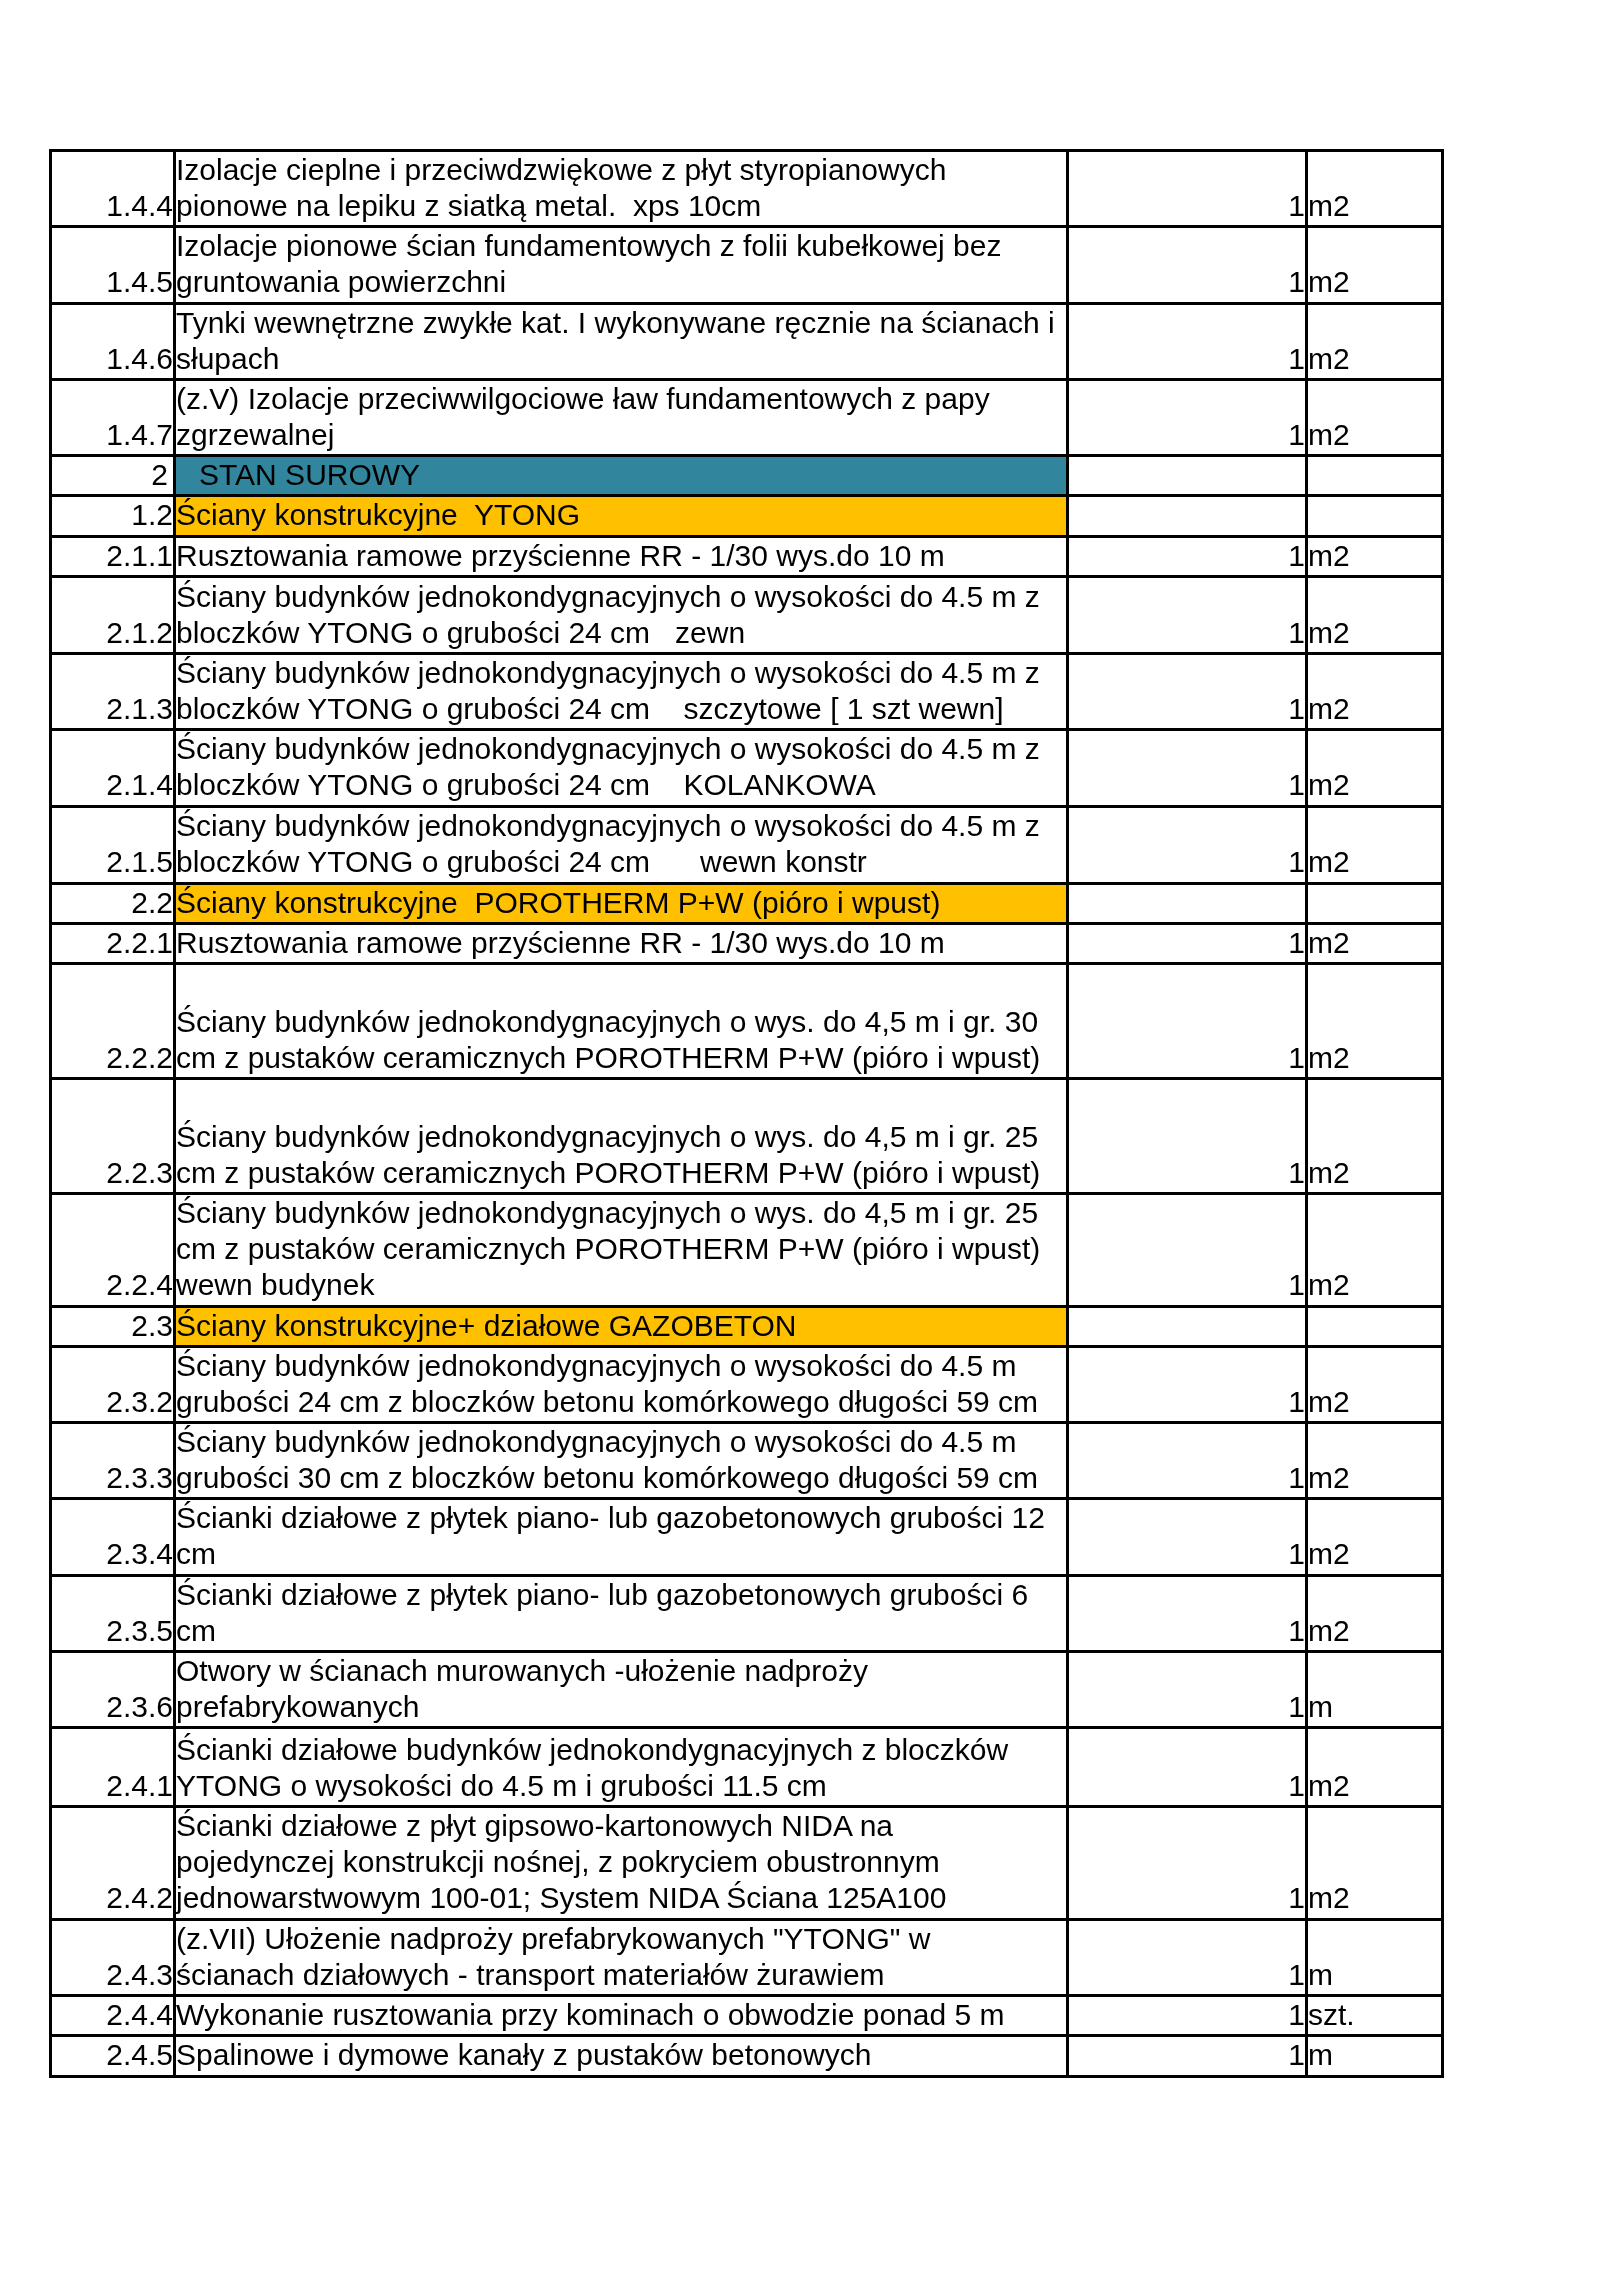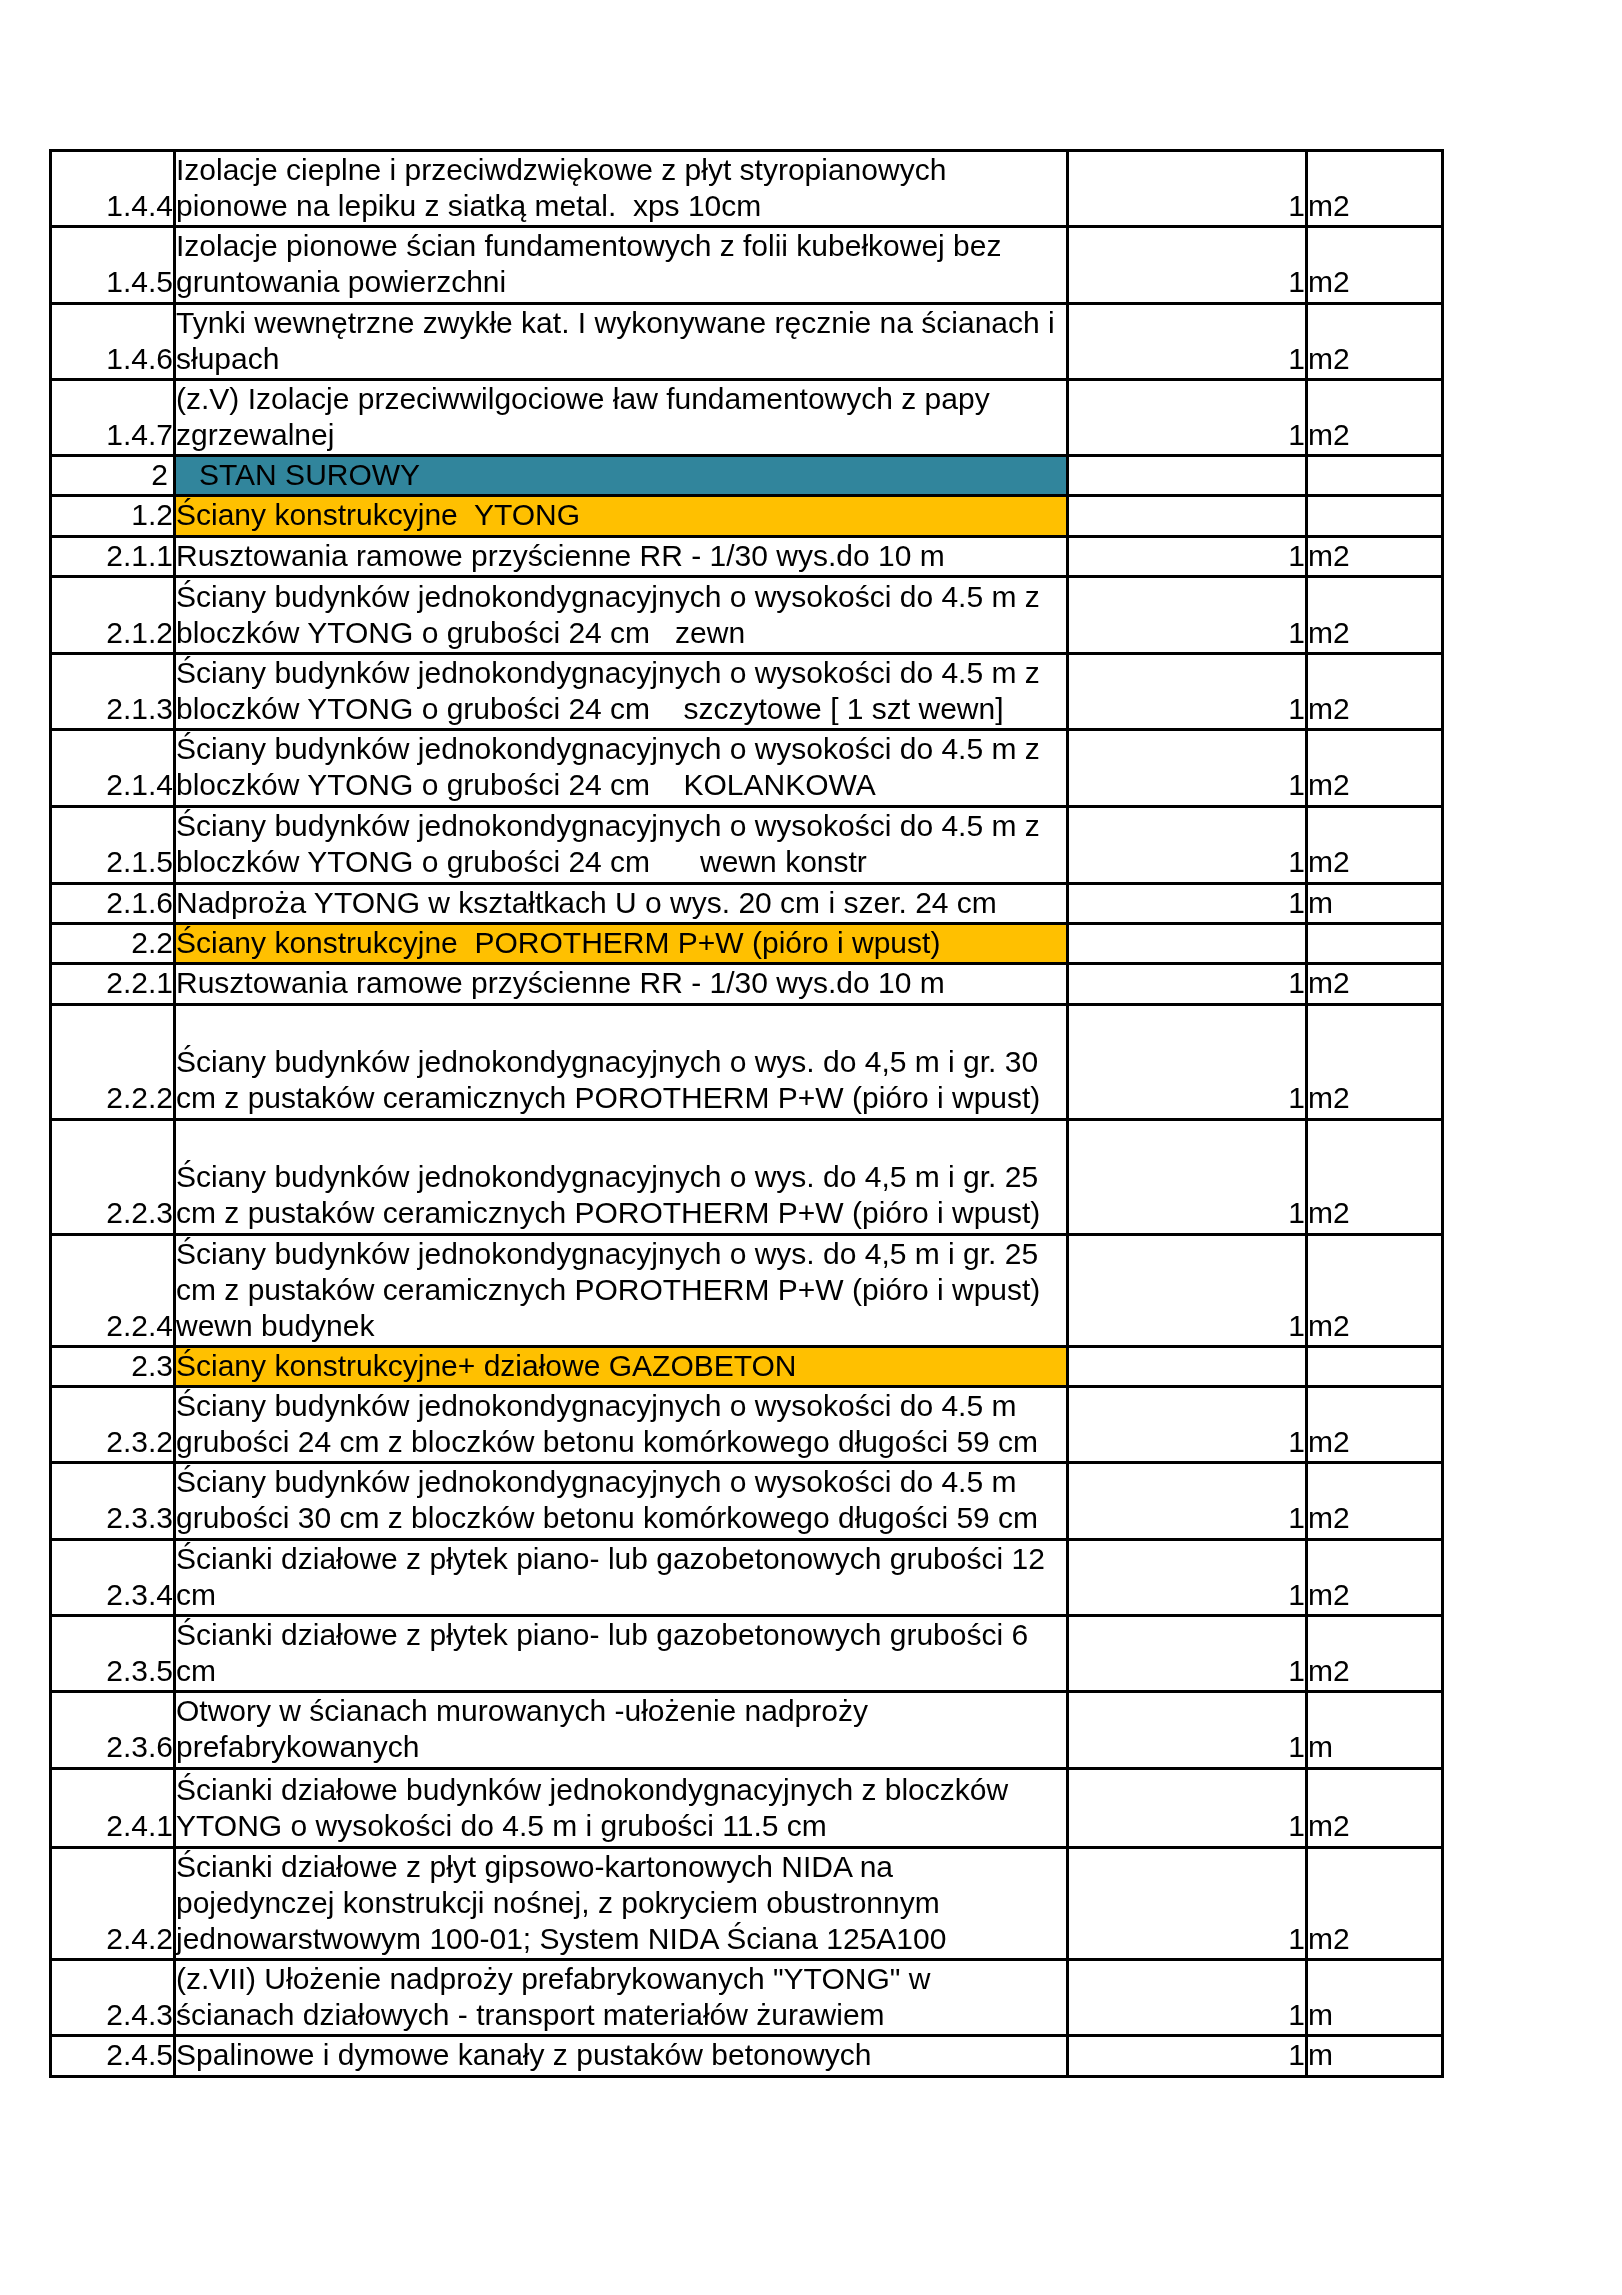--- a/index.html
+++ b/index.html
@@ -114,26 +114,20 @@
           <td class="c-qty">1</td>
           <td class="c-unit">m2</td>
         </tr>
         <tr style="height: 77px;">
           <td class="c-num">2.1.5</td>
           <td class="c-desc">Ściany budynków jednokondygnacyjnych o wysokości do 4.5 m z
 bloczków YTONG o grubości 24 cm      wewn konstr</td>
           <td class="c-qty">1</td>
           <td class="c-unit">m2</td>
         </tr>
-        <tr style="height: 35px;">
-          <td class="c-num">2.1.6</td>
-          <td class="c-desc">Nadproża YTONG w kształtkach U o wys. 20 cm i szer. 24 cm</td>
-          <td class="c-qty">1</td>
-          <td class="c-unit">m</td>
-        </tr>
         <tr class="sec2" style="height: 37px; margin-top: 16px;">
           <td class="c-num">2.2</td>
           <td class="c-desc">Ściany konstrukcyjne  POROTHERM P+W (pióro i wpust)</td>
           <td class="c-qty"></td>
           <td class="c-unit"></td>
         </tr>
         <tr style="height: 38px;">
           <td class="c-num">2.2.1</td>
           <td class="c-desc">Rusztowania ramowe przyścienne RR - 1/30 wys.do 10 m</td>
           <td class="c-qty">1</td>
@@ -216,20 +210,26 @@
 jednowarstwowym 100-01; System NIDA Ściana 125A100</td>
           <td class="c-qty">1</td>
           <td class="c-unit">m2</td>
         </tr>
         <tr style="height: 73px;">
           <td class="c-num">2.4.3</td>
           <td class="c-desc">(z.VII) Ułożenie nadproży prefabrykowanych "YTONG" w
 ścianach działowych - transport materiałów żurawiem</td>
           <td class="c-qty">1</td>
           <td class="c-unit">m</td>
+        </tr>
+        <tr style="height: 37px;">
+          <td class="c-num">2.4.4</td>
+          <td class="c-desc">Wykonanie rusztowania przy kominach o obwodzie ponad 5 m</td>
+          <td class="c-qty">1</td>
+          <td class="c-unit">szt.</td>
         </tr>
         <tr style="height: 38px;">
           <td class="c-num">2.4.5</td>
           <td class="c-desc">Spalinowe i dymowe kanały z pustaków betonowych</td>
           <td class="c-qty">1</td>
           <td class="c-unit">m</td>
         </tr>
       </tbody>
   </table>
 </div>

